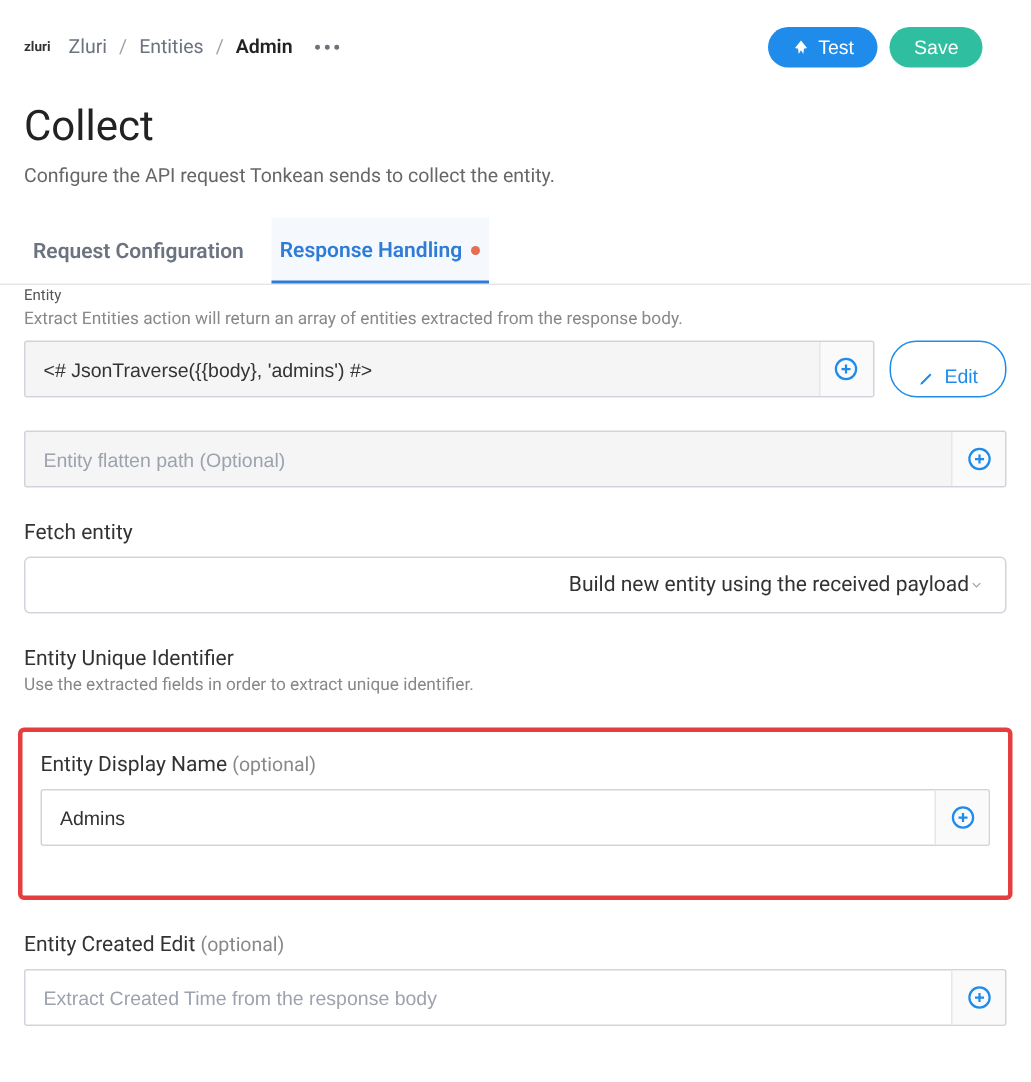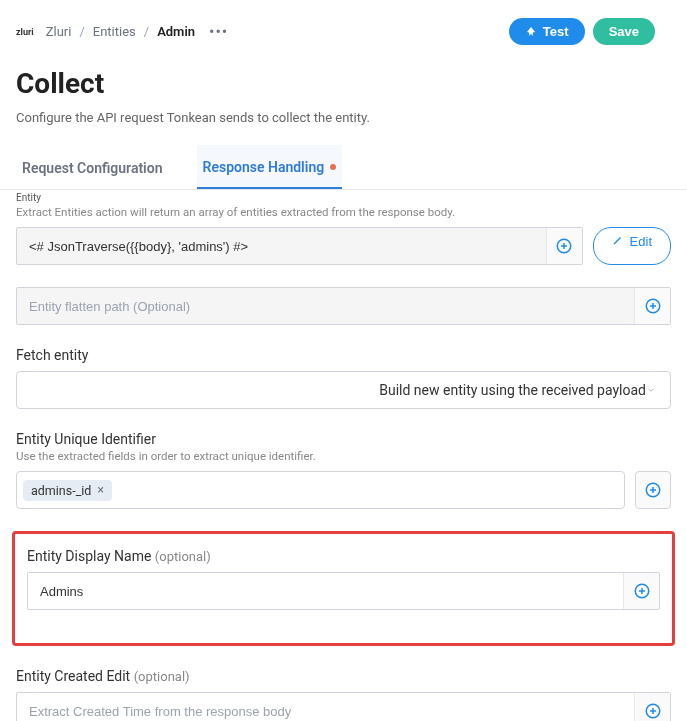--- a/index.html
+++ b/index.html
@@ -39,48 +39,48 @@
     letter-spacing: 1px;
     margin-left: 6px;
     line-height: 1;
   }
   .actions { display: flex; gap: 8px; }
   .btn {
     border: none;
     border-radius: 16px;
     padding: 6px 16px;
     font-size: 13px;
-    font-weight: 700;
+    font-weight: 400;
     cursor: pointer;
     display: inline-flex;
     align-items: center;
     gap: 6px;
     color: #fff;
   }
   .btn-test { background: #1f8ceb; }
   .btn-save { background: #2fbfa0; }
   .rocket-icon {
     width: 12px; height: 12px; fill: #fff;
   }
   .page-head { padding: 10px 16px 20px 16px; }
   .page-title {
     font-size: 28px;
-    font-weight: 700;
+    font-weight: 400;
     color: #222;
     margin-bottom: 10px;
   }
   .page-sub {
     font-size: 13px;
     color: #666;
   }
   .tabs {
     display: flex;
     border-bottom: 1px solid #e5e7eb;
     padding: 0 16px;
-    gap: 28px;
+    gap: 12px;
   }
   .tab {
     padding: 14px 6px 12px 6px;
     font-size: 14px;
     font-weight: 600;
     color: #6b7280;
     cursor: pointer;
     position: relative;
     display: flex;
     align-items: center;
@@ -151,21 +151,21 @@
     stroke: #1f8ceb; fill: none; stroke-width: 2;
   }
   .edit-btn {
     border: 1px solid #1f8ceb;
     color: #1f8ceb;
     background: #fff;
     border-radius: 18px;
     padding: 6px 18px;
     font-size: 13px;
     display: inline-flex;
-    align-items: flex-start;
+    align-items: flex-end;
     gap: 6px;
     cursor: pointer;
   }
   .pencil-icon {
     width: 12px; height: 12px; fill: #1f8ceb;
   }
   .select-wrap {
     border: 1px solid #d1d5db;
     border-radius: 4px;
     padding: 10px 14px;
@@ -300,34 +300,20 @@
       <span>Build new entity using the received payload</span>
       <svg class="chevron-icon" viewBox="0 0 24 24">
           <polyline points="6 9 12 15 18 9"></polyline>
         </svg>
     </div>
   </div>
 
   <div class="section">
     <div class="sec-label">Entity Unique Identifier</div>
     <div class="sec-help">Use the extracted fields in order to extract unique identifier.</div>
-    <div class="row">
-      <div class="tag-wrap">
-        <span class="tag">
-          <span>admins-_id</span>
-          <span class="tag-x">×</span>
-        </span>
-      </div>
-      <div class="suffix-standalone">
-        <svg class="plus-icon" viewBox="0 0 24 24">
-            <circle cx="12" cy="12" r="9"></circle>
-            <path d="M12 8v8M8 12h8"></path>
-          </svg>
-      </div>
-    </div>
   </div>
 
   <div class="highlight-box">
     <div class="section">
       <div class="sec-label" style="margin-bottom:8px;">
         <span>Entity Display Name </span><span class="optional">(optional)</span>
       </div>
       <div class="input-wrap">
         <input class="input-field" value="Admins" style="">
         <div class="input-suffix">

